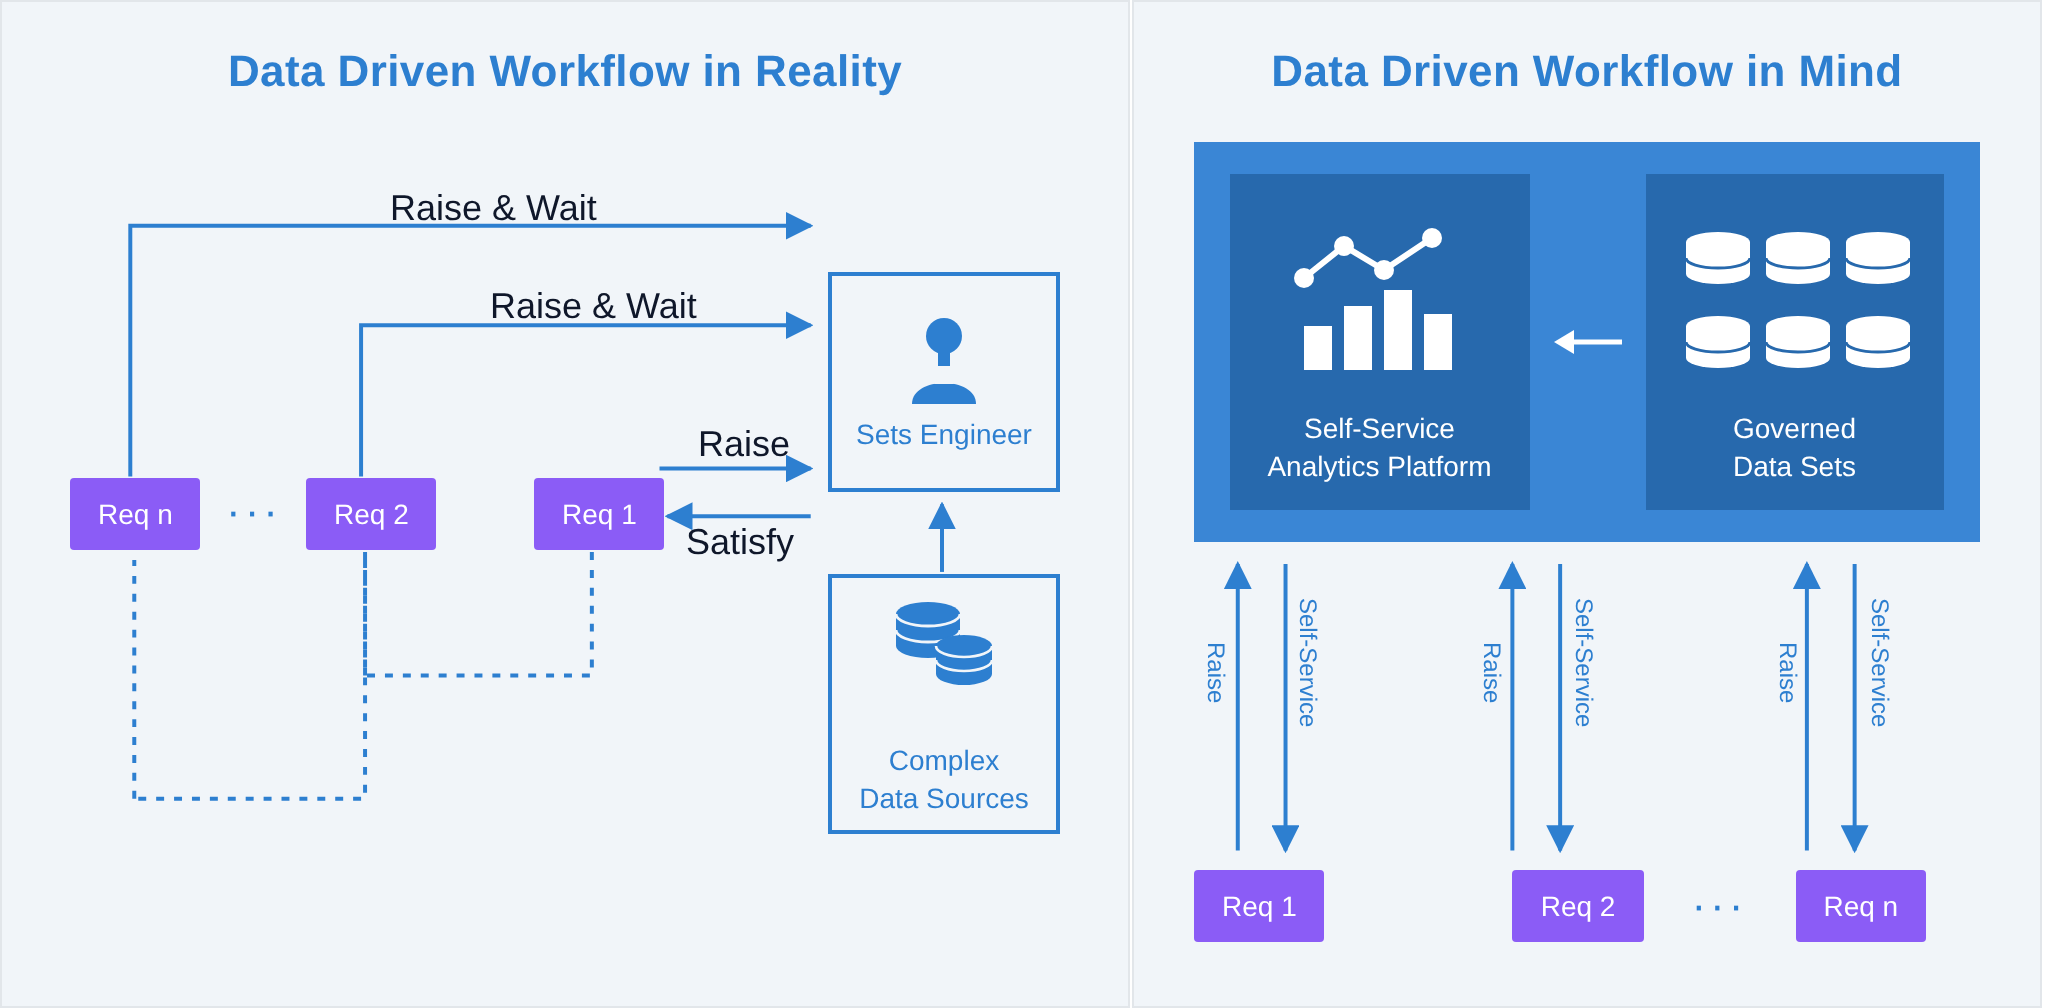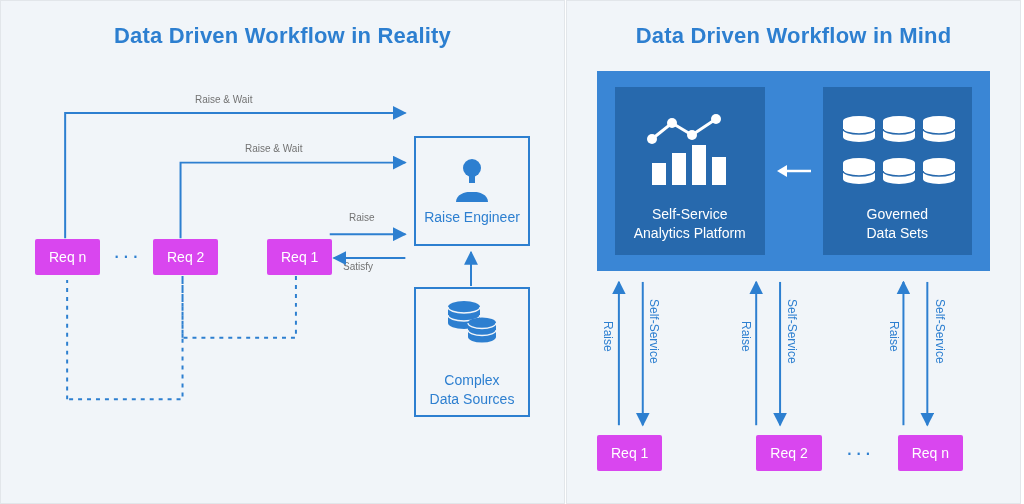--- a/index.html
+++ b/index.html
@@ -32,21 +32,21 @@
     letter-spacing: .2px;
   }
 
   
   .arena-left {
     position: absolute;
     left: 34px; right: 34px; top: 90px; bottom: 34px;
   }
   .req-box {
     position: absolute;
-    background: #d946ef;
+    background: #8b5cf6;
     color: #fff;
     font-size: 14px;
     padding: 10px 14px;
     text-align: center;
     border-radius: 2px;
     min-width: 58px;
   }
   .ellipsis {
     position: absolute;
     color: #2d7fd0;
@@ -65,22 +65,22 @@
     align-items: center;
     justify-content: center;
     gap: 6px;
     padding: 6px 6px 8px;
     background: transparent;
   }
   .big-box svg { display: block; }
 
   .label-small {
     position: absolute;
-    color: #737373;
-    font-size: 10px;
+    color: #0f172a;
+    font-size: 18px;
   }
 
   
   svg.overlay {
     position: absolute;
     left: 0; top: 0; width: 100%; height: 100%;
     pointer-events: none;
   }
 
   
@@ -163,21 +163,21 @@
 
       <div class="big-box" style="right:0; top:45px; width:116px; height:110px;">
         <span>
           <svg width="44" height="48" viewBox="0 0 44 48">
             <circle cx="22" cy="14" r="9" fill="#2d7fd0"></circle>
             <rect x="19" y="22" width="6" height="7" fill="#2d7fd0"></rect>
             <path d="M6 48 C6 34 38 34 38 48 Z" fill="#2d7fd0"></path>
             <polygon points="22,30 17,38 27,38" fill="#f1f5f9"></polygon>
           </svg>
         </span>
-        <span>Raise Engineer</span>
+        <span>Sets Engineer</span>
       </div>
 
       <div class="big-box" style="right:0; top:196px; width:116px; height:130px;">
         <span>
           <svg width="56" height="56" viewBox="0 0 56 56">
             <g fill="#2d7fd0">
               <ellipse cx="20" cy="14" rx="16" ry="6"></ellipse>
               <path d="M4 14 v16 a16 6 0 0 0 32 0 v-16 a16 6 0 0 1 -32 0 Z"></path>
               <ellipse cx="20" cy="22" rx="16" ry="6" fill="#f1f5f9" opacity=".0"></ellipse>
               <path d="M4 22 a16 6 0 0 0 32 0" stroke="#f1f5f9" stroke-width="1.4" fill="none"></path>

